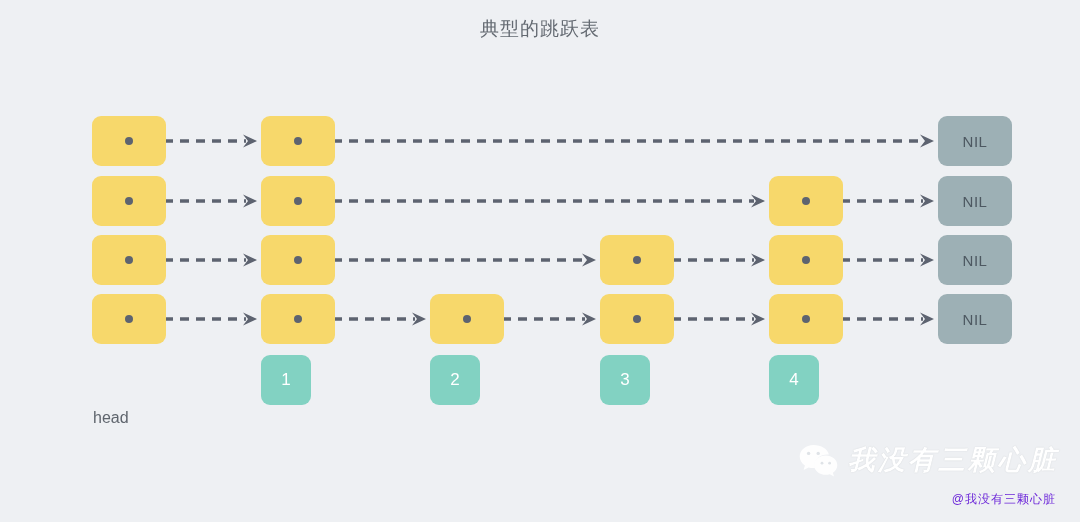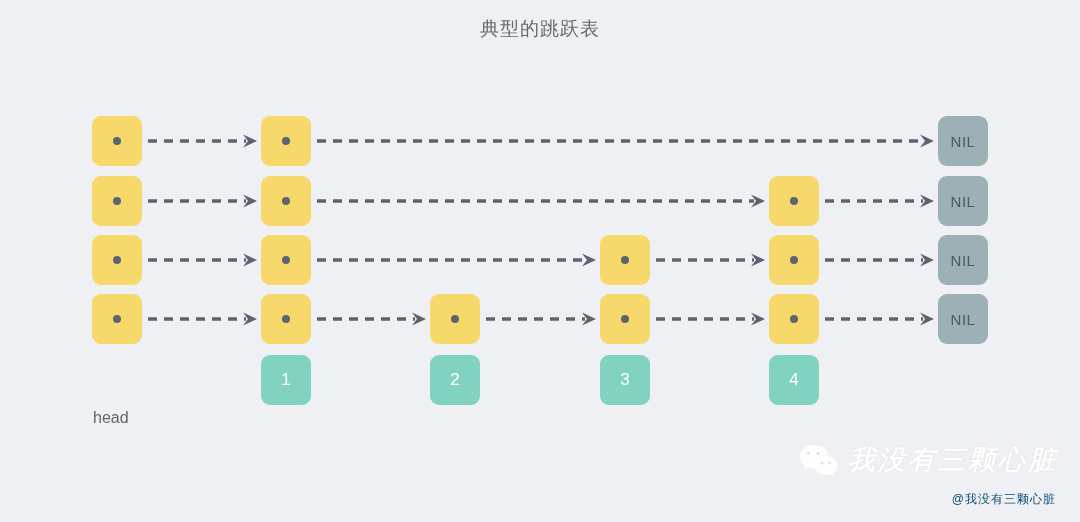--- a/index.html
+++ b/index.html
@@ -48,21 +48,21 @@
     left: 0;
     top: 0;
     width: 1080px;
     height: 522px;
     pointer-events: none;
   }
 
   
   .node {
     position: absolute;
-    width: 50px;
+    width: 74px;
     height: 50px;
     border-radius: 9px;
     box-sizing: border-box;
   }
   .node-ptr {
     background: #f7d86b;
   }
   .node-ptr .dot {
     position: absolute;
     left: 50%;
@@ -132,21 +132,21 @@
     letter-spacing: 3px;
     font-style: italic;
     font-weight: bold;
     text-shadow: 0 0 1px rgba(190,195,200,0.9);
   }
   .wm-sub {
     position: absolute;
     right: 2px;
     bottom: 0;
     font-size: 12px;
-    color: #0c4a6e;
+    color: #6d28d9;
     letter-spacing: 1px;
   }
 </style>
 </head>
 <body>
 
 <div id="stage">
 
   <div class="title">典型的跳跃表</div>
 

